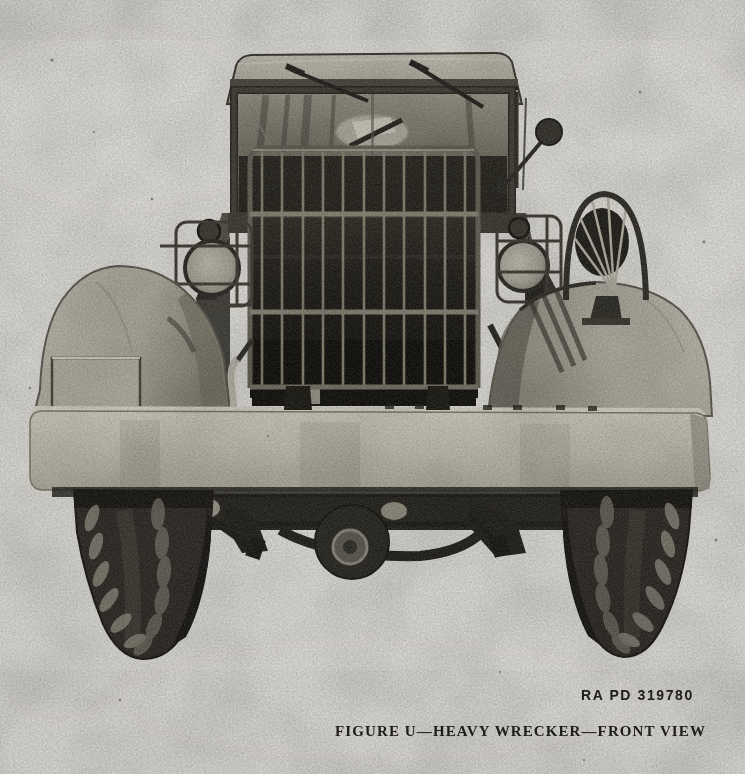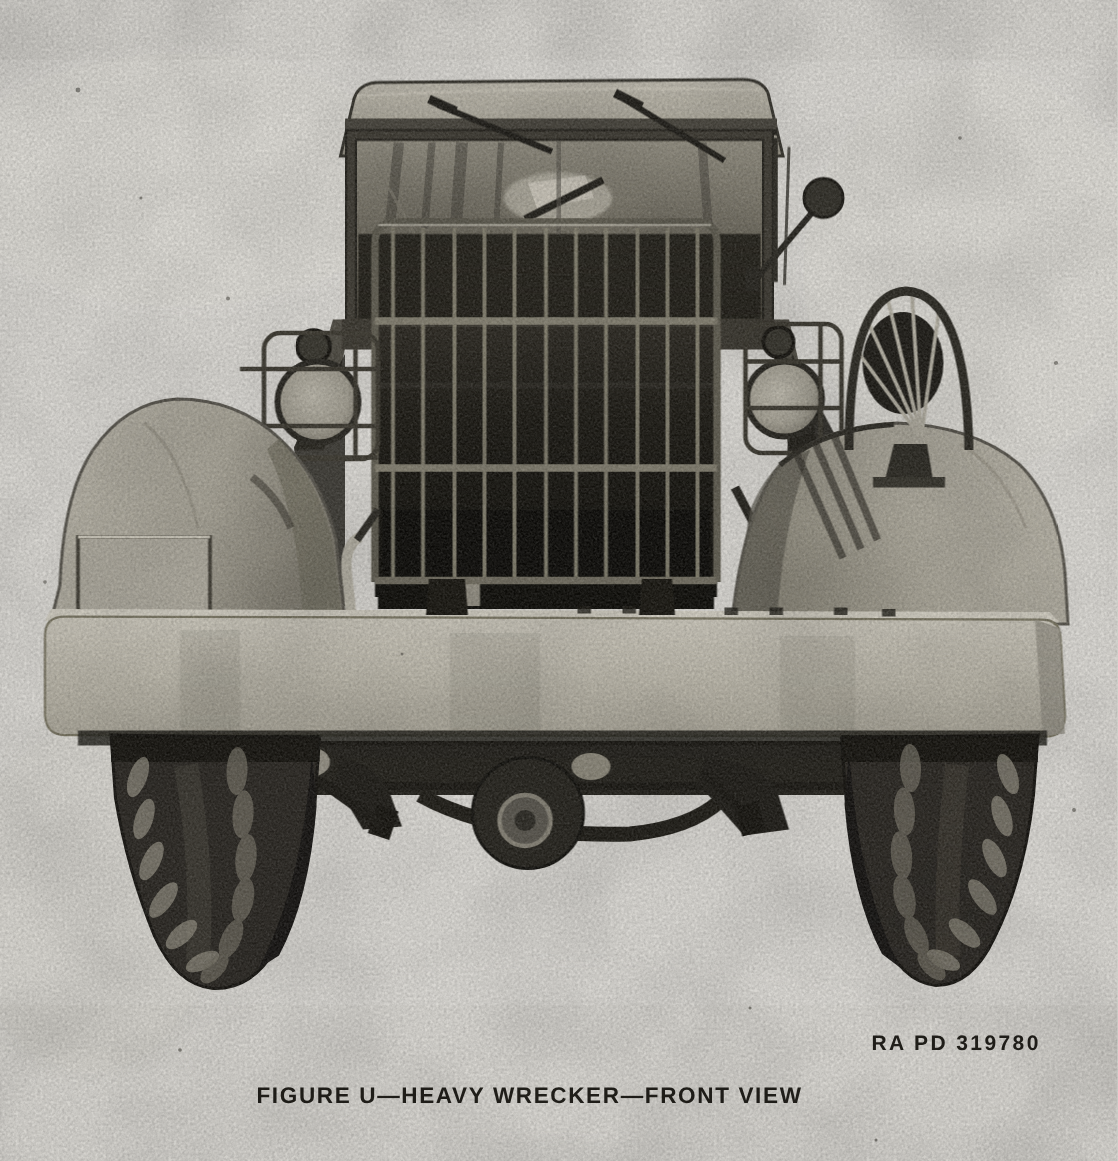--- a/index.html
+++ b/index.html
@@ -22,22 +22,23 @@
     left: 581px; top: 687px; width: 150px;
     z-index: 3;
     font-size: 14px; font-weight: bold;
     letter-spacing: 1.6px;
     color: var(--ink, #23211c);
   }
   .caption {
     position: absolute;
     left: 0; top: 721px; width: 706px;
     z-index: 3;
-    text-align: center;
+    text-align: right;
     color: var(--ink, #23211c);
+    font-family: Liberation Serif, serif;
   }
   .caption-title {
     font-size: 15px; font-weight: bold;
     letter-spacing: 1.1px;
     line-height: 20px;
   }
   .caption-models {
     font-size: 14.5px; font-weight: bold;
     letter-spacing: 0.8px;
     line-height: 18px;

